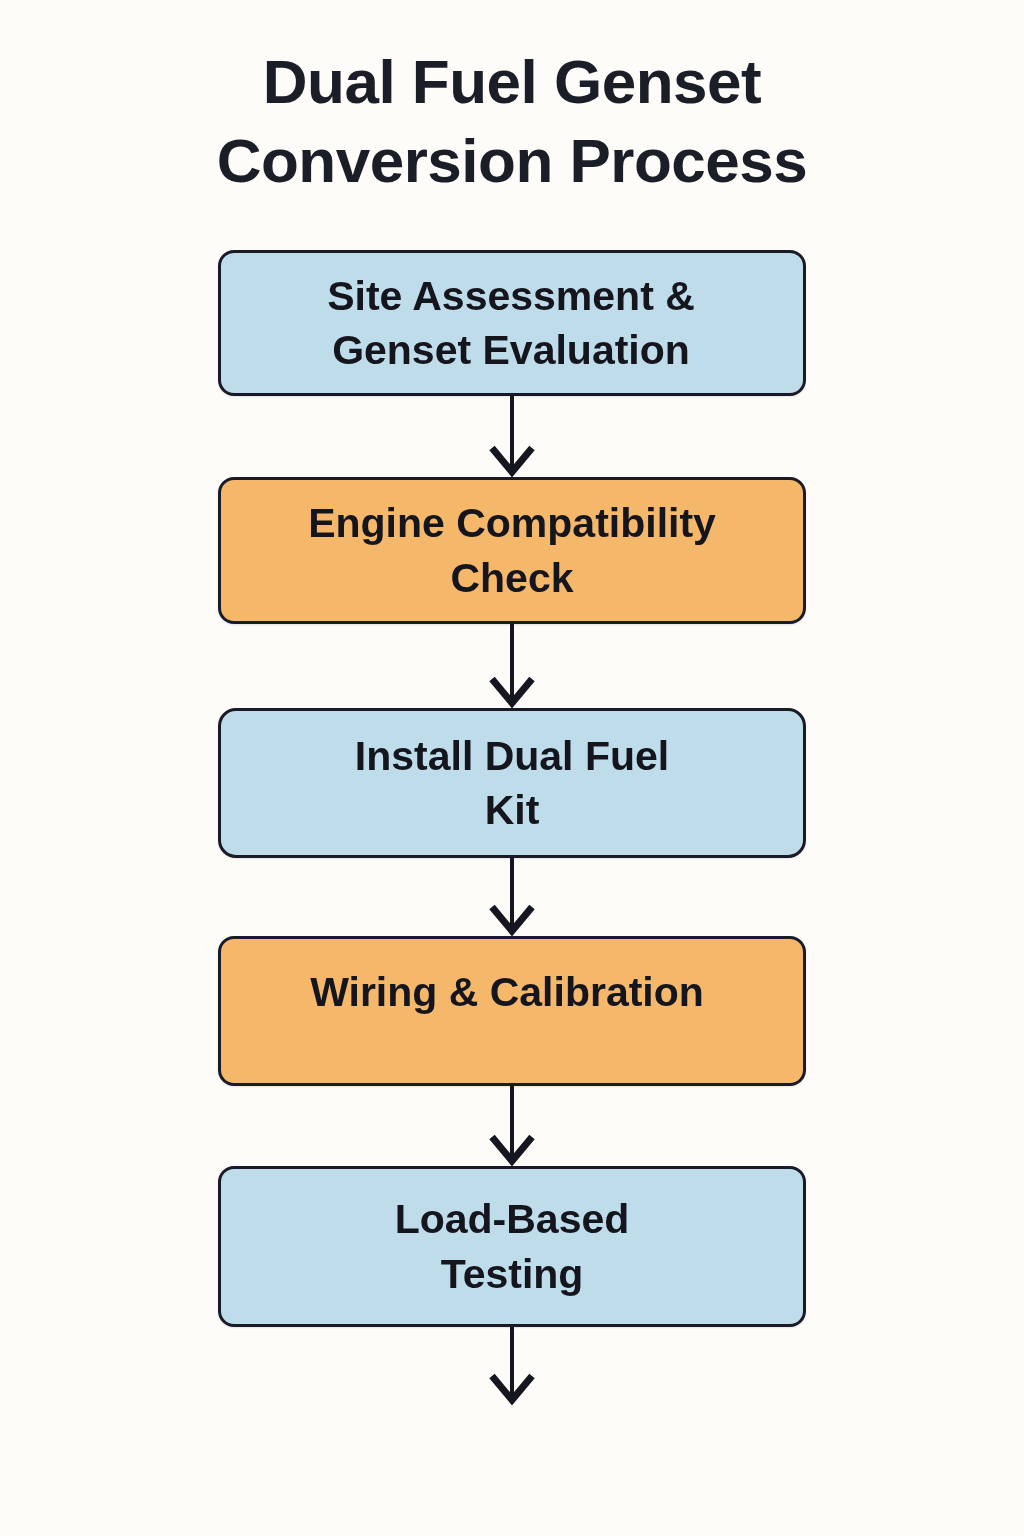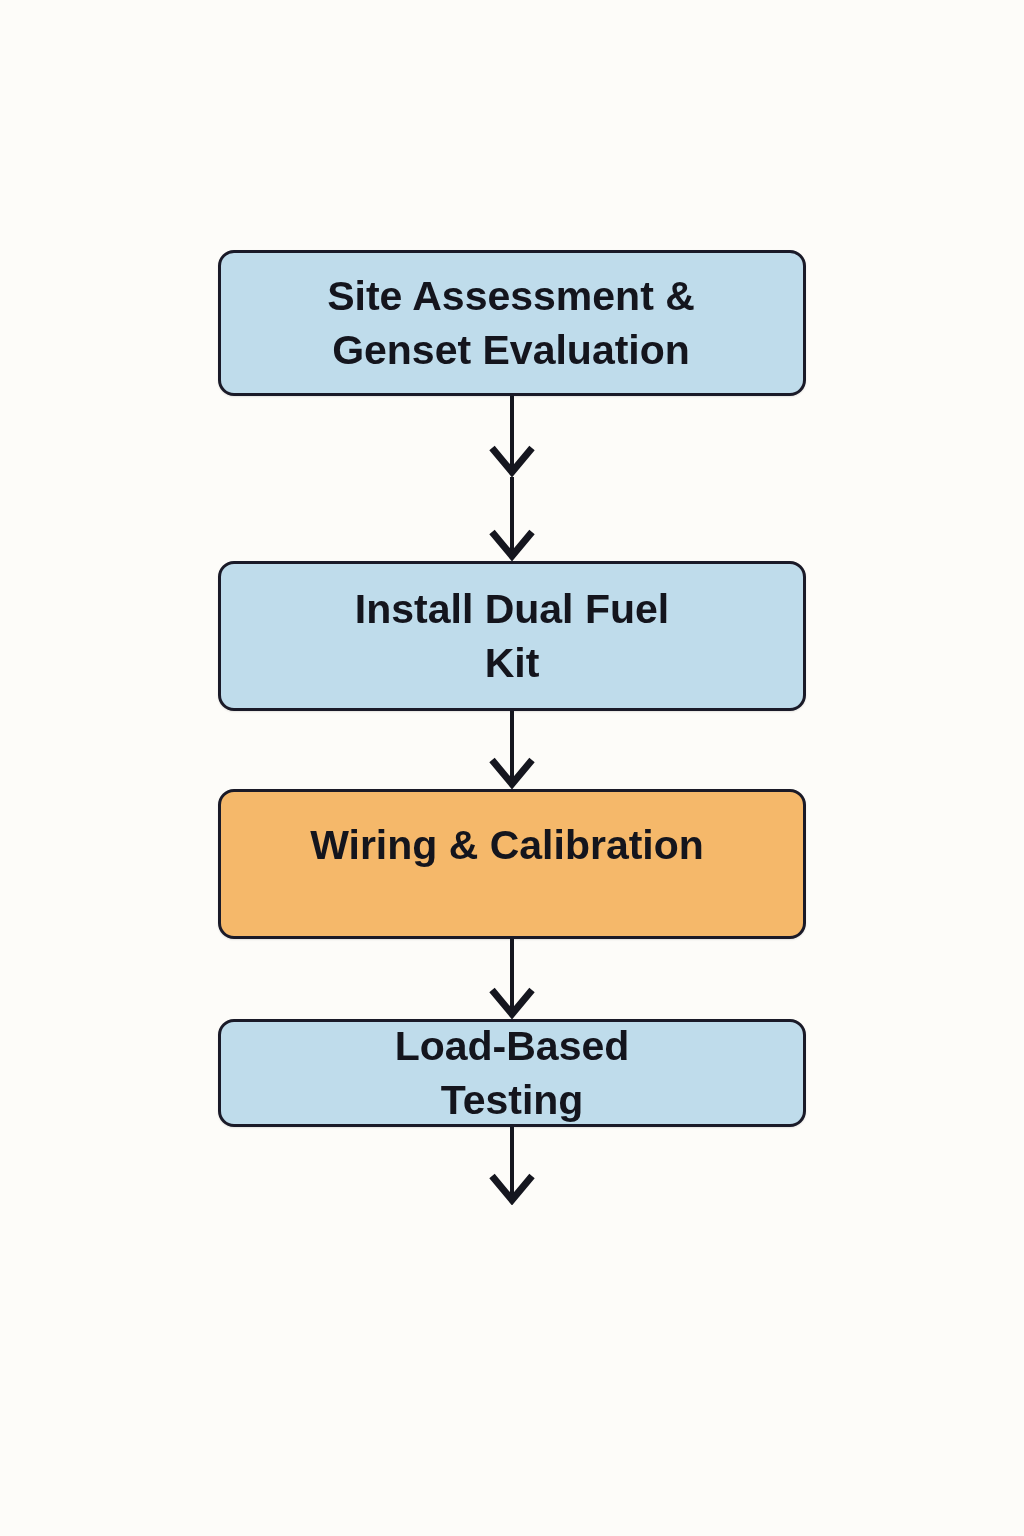--- a/index.html
+++ b/index.html
@@ -66,23 +66,23 @@
     color: #14151d;
     white-space: pre-line;
     display: block;
   }
 
   .node.blue   { background: #bfdceb; }
   .node.orange { background: #f5b86a; }
 
   .n1 { height: 146px; padding-left: 16px; }
   .n2 { height: 147px; }
-  .n3 { height: 150px; }
+  .n3 { height: 150px; border-radius: 18px; }
   .n4 { height: 150px; align-items: flex-start; padding-top: 26px; padding-left: 8px; }
-  .n5 { height: 108px; }
+  .n5 { height: 161px; }
   .n6 { height: 140px; }
 
   
   .connector {
     position: relative;
     width: 588px;
     display: block;
   }
   .c1 { height: 81px; }
   .c2 { height: 84px; }
@@ -95,35 +95,41 @@
     left: 0;
     top: 0;
     display: block;
   }
 </style>
 </head>
 <body>
 
 <div id="canvas">
 
+  <div class="title">Dual Fuel Genset
+Conversion Process</div>
 
   <div class="flow">
 
     <div class="node blue n1">
       <span class="node-label">Site Assessment &amp;
 Genset Evaluation</span>
     </div>
 
     <div class="connector c1">
       <svg width="588" height="81" viewBox="0 0 588 81" aria-hidden="true">
         <line x1="294" y1="0" x2="294" y2="72" stroke="#15161f" stroke-width="4"></line>
         <polyline points="274,52 294,76 314,52" fill="none" stroke="#15161f" stroke-width="7" stroke-linecap="butt" stroke-linejoin="miter"></polyline>
       </svg>
     </div>
 
+    <div class="node orange n2">
+      <span class="node-label">Engine Compatibility
+Check</span>
+    </div>
 
     <div class="connector c2">
       <svg width="588" height="84" viewBox="0 0 588 84" aria-hidden="true">
         <line x1="294" y1="0" x2="294" y2="75" stroke="#15161f" stroke-width="4"></line>
         <polyline points="274,55 294,79 314,55" fill="none" stroke="#15161f" stroke-width="7" stroke-linecap="butt" stroke-linejoin="miter"></polyline>
       </svg>
     </div>
 
     <div class="node blue n3">
       <span class="node-label">Install Dual Fuel

